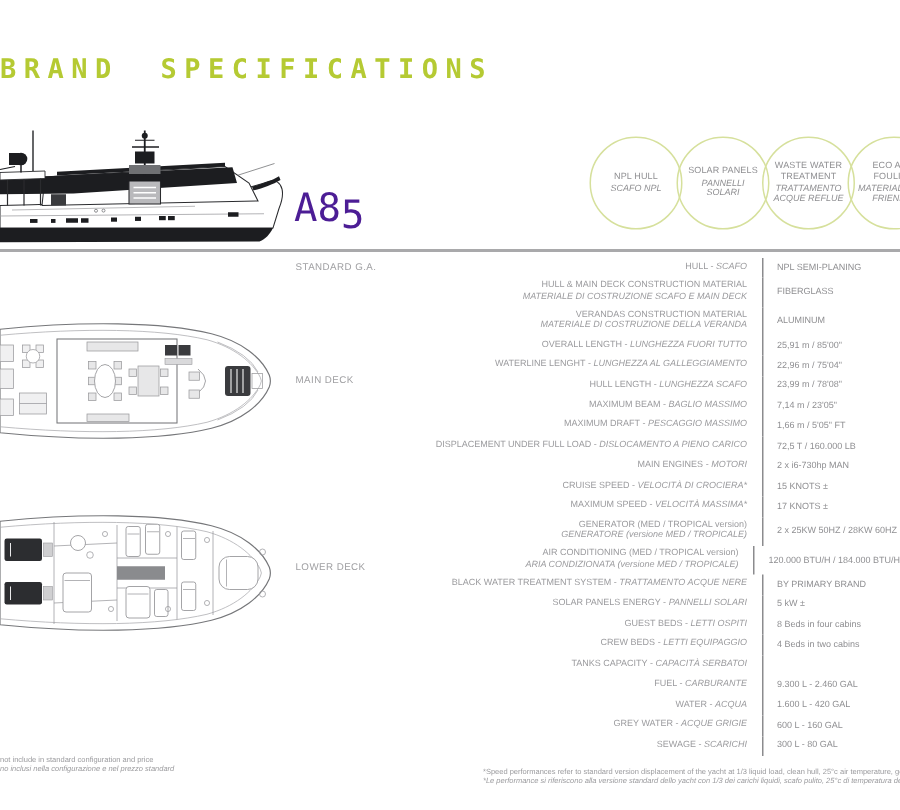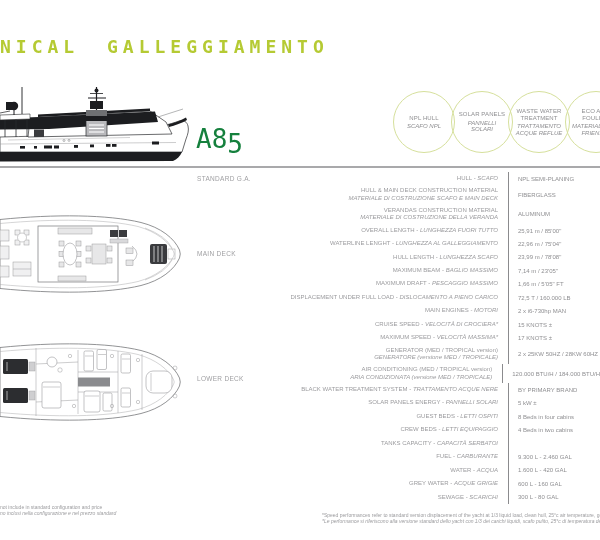--- a/index.html
+++ b/index.html
@@ -12,21 +12,21 @@
   .page-title{
     position:absolute;left:0px;top:36px;
     font-family:"DejaVu Sans Mono",monospace;
     font-size:18px;font-weight:bold;letter-spacing:5px;word-spacing:12px;
     color:#b5ca33;white-space:nowrap;
   }
   
   .model{
     position:absolute;left:196px;top:124px;
     font-family:"DejaVu Sans Mono",monospace;
-    font-size:26px;font-weight:normal;color:#15803d;letter-spacing:0px;
+    font-size:26px;font-weight:normal;color:#4c1d95;letter-spacing:0px;
   }
   .model .drop{position:relative;top:5px;}
   
   .badge{
     position:absolute;top:91px;width:62px;height:62px;border-radius:50%;
     border:1px solid #d6e09c;box-sizing:border-box;
     display:flex;flex-direction:column;align-items:center;justify-content:center;
     text-align:center;padding:4px 5px;gap:2px;
   }
   .badge .b1{font-size:6px;line-height:6.5px;color:#8f8f92;letter-spacing:0.1px;}
@@ -68,21 +68,21 @@
   .footnote-right .it{font-style:italic;}
   .footnote-left{
     position:absolute;left:0px;top:504px;font-size:5px;line-height:6.4px;
     color:#9b9b9e;white-space:nowrap;
   }
   .footnote-left .it{font-style:italic;}
 </style>
 </head>
 <body>
 
-<div class="page-title">NICAL GALLEGGIAMENTO</div>
+<div class="page-title">BRAND SPECIFICATIONS</div>
 
 <div id="badges">
     <div class="badge" style="left: 393px;">
       <div class="b1">NPL HULL</div>
       <div class="b2">SCAFO NPL</div>
     </div>
     <div class="badge" style="left: 451px;">
       <div class="b1">SOLAR PANELS</div>
       <div class="b2">PANNELLI SOLARI</div>
     </div>

